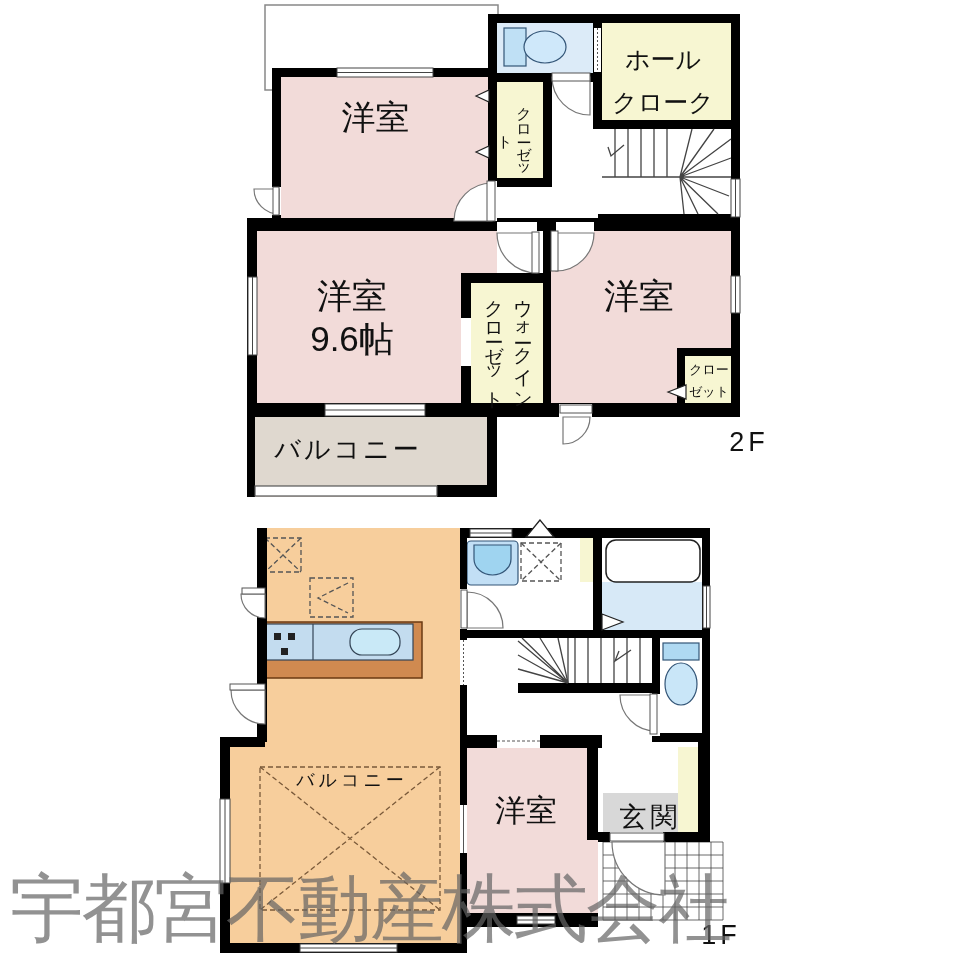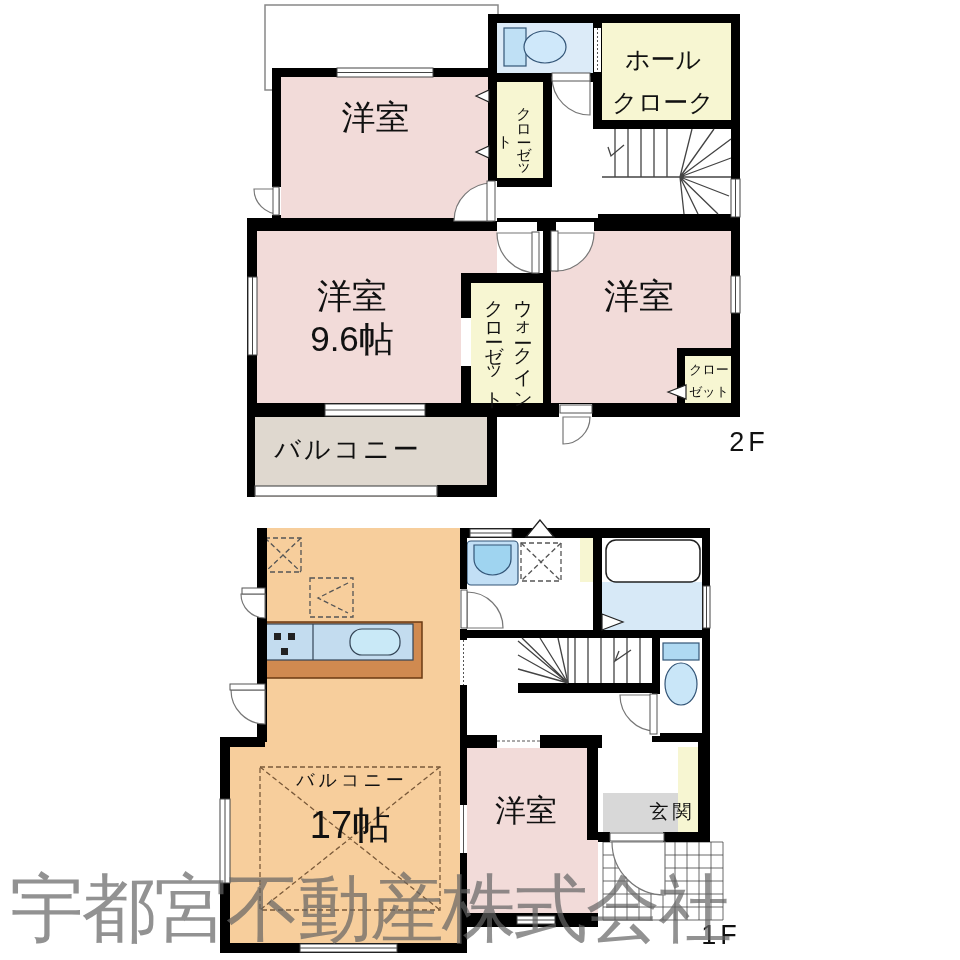--- a/index.html
+++ b/index.html
@@ -278,26 +278,25 @@
 <div class="lbl pre" style="left:687px;top:359px;width:44px;font-size:13px;line-height:22px;">クロー
 ゼット</div>
 
 <div class="lbl" style="left:260px;top:432px;width:176px;font-size:26px;letter-spacing:3px;">バルコニー</div>
 
 <div class="lbl" style="left:694px;top:427px;width:48px;font-size:27px;letter-spacing:4px;margin-left:31px;">2F</div>
 
 <div class="lbl" style="left:282px;top:768px;width:140px;font-size:18px;letter-spacing:4px;">バルコニー</div>
 
 <div class="lbl" style="left:257px;top:803px;width:186px;">
-  <span class="blk" style="font-size:38px;line-height:44px;">17帖</span>
 </div>
 
 <div class="lbl" style="left:462px;top:792px;width:128px;font-size:31px;line-height:38px;">
   <span class="blk">洋室</span>
 </div>
 
-<div class="lbl" style="left:603px;top:799px;width:75px;font-size:19px;letter-spacing:4px;padding-left:32px;">玄関</div>
+<div class="lbl" style="left:581px;top:799px;width:75px;font-size:27px;letter-spacing:4px;padding-left:32px;">玄関</div>
 
 <div class="lbl" style="left:697px;top:920px;width:48px;font-size:27px;letter-spacing:4px;">1F</div>
 
 <div id="watermark">宇都宮不動産株式会社</div>
 
 </div>
 
 </body></html>

